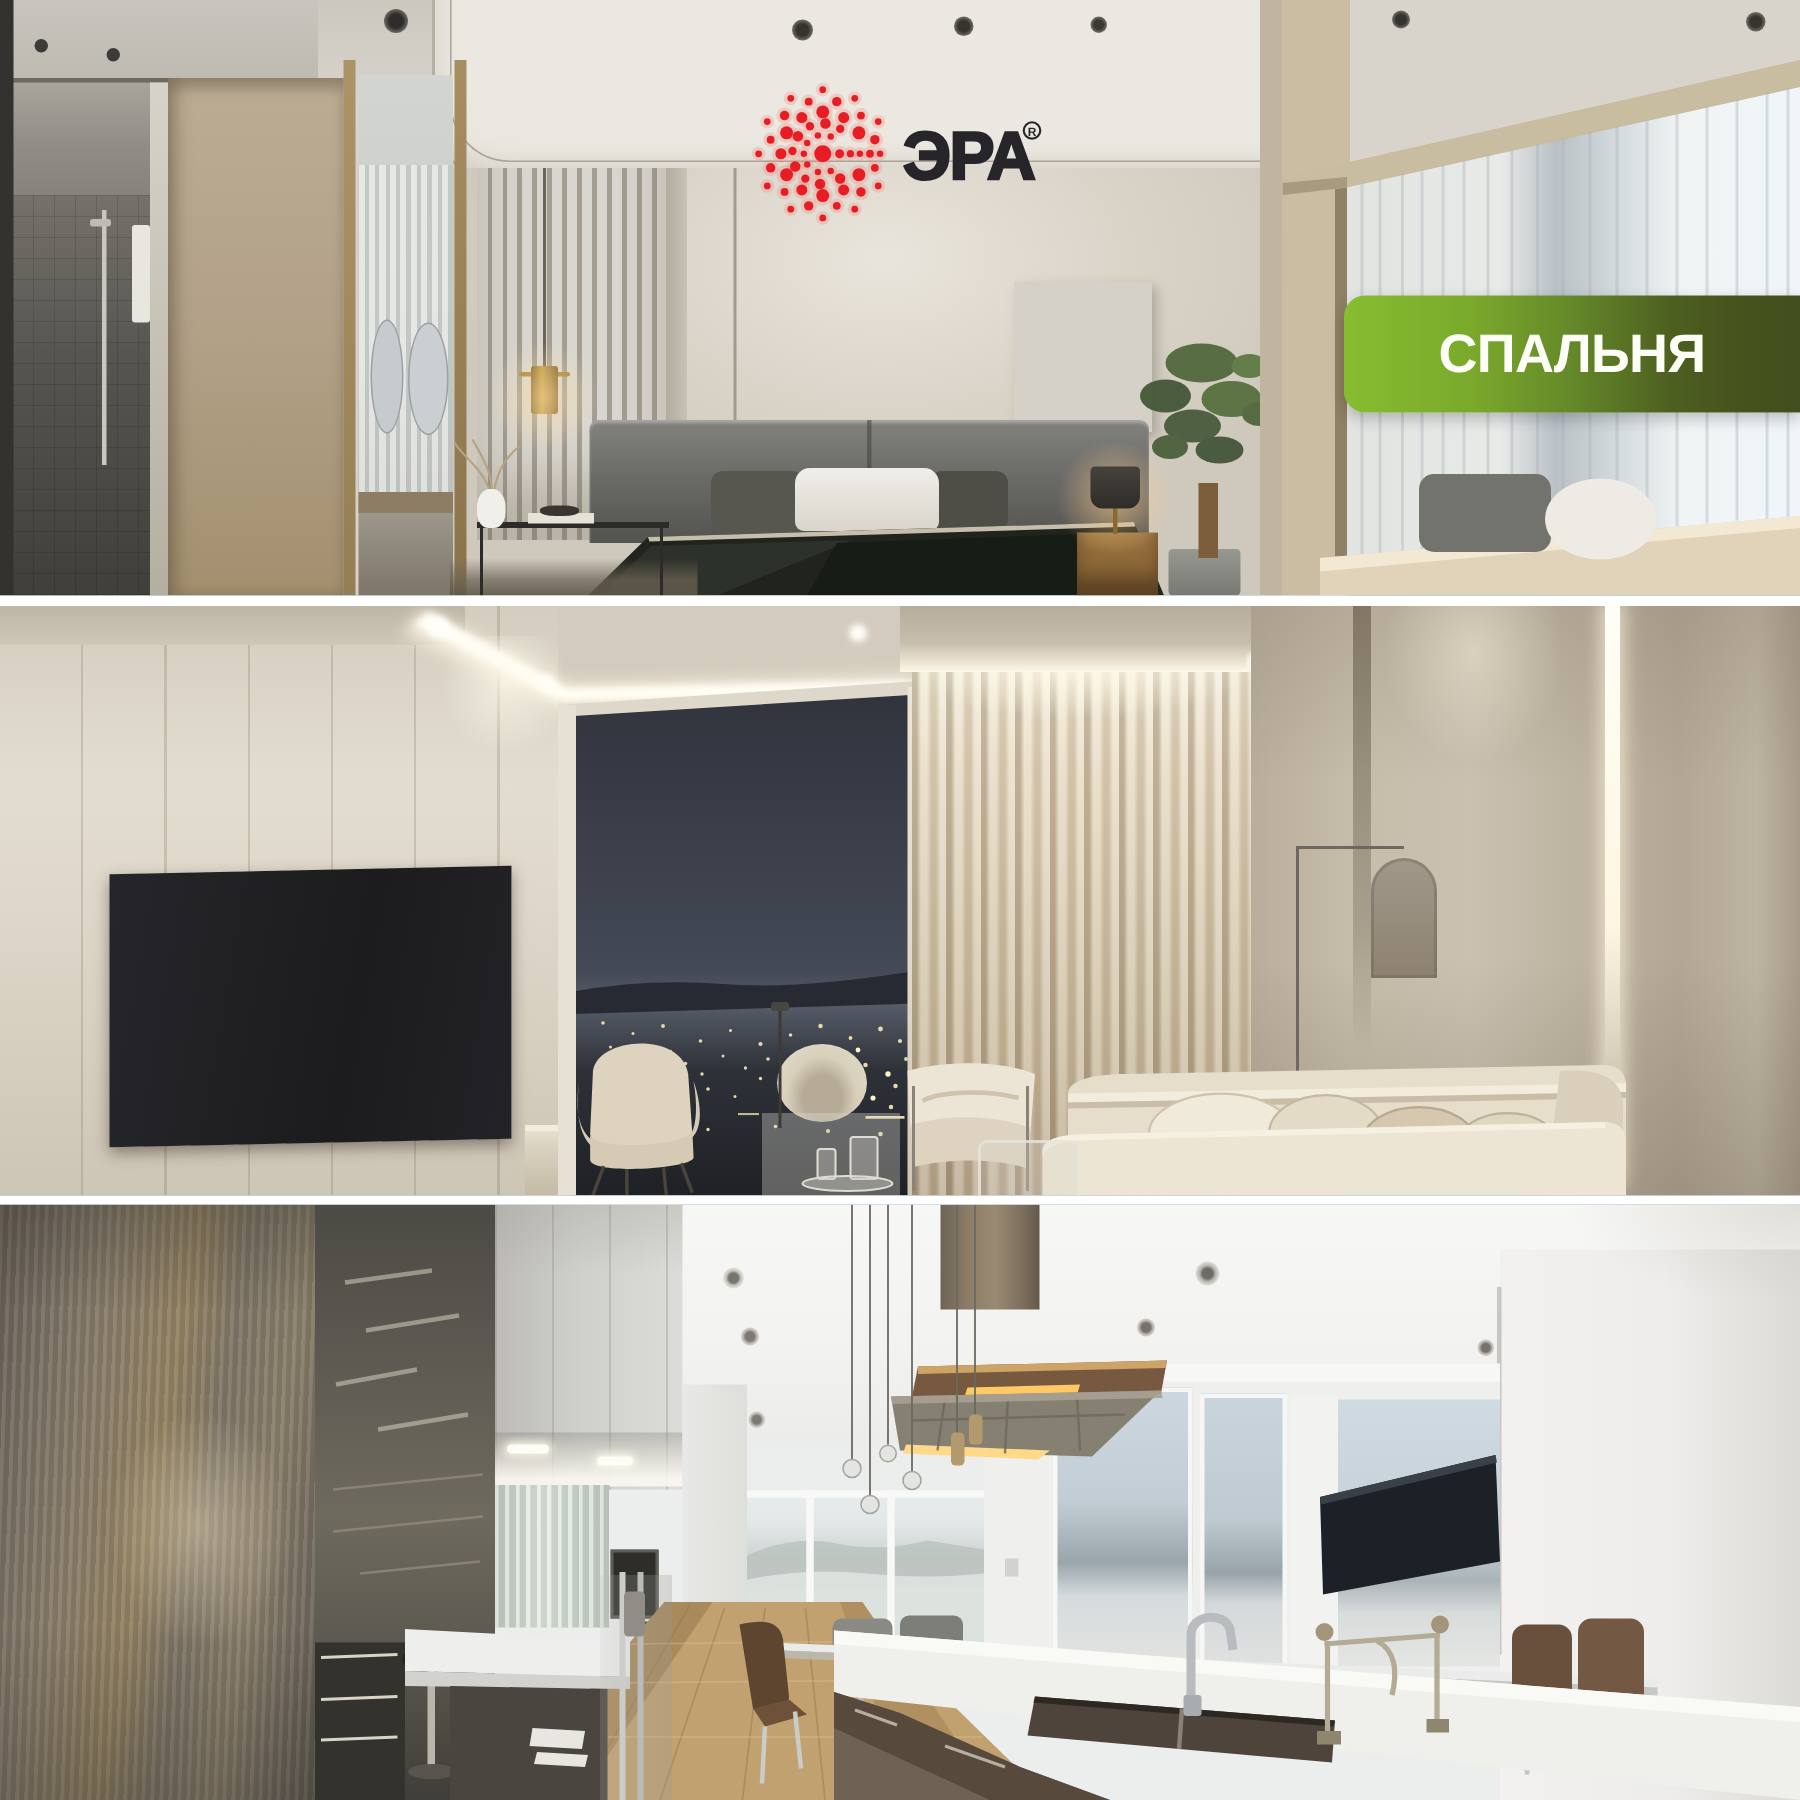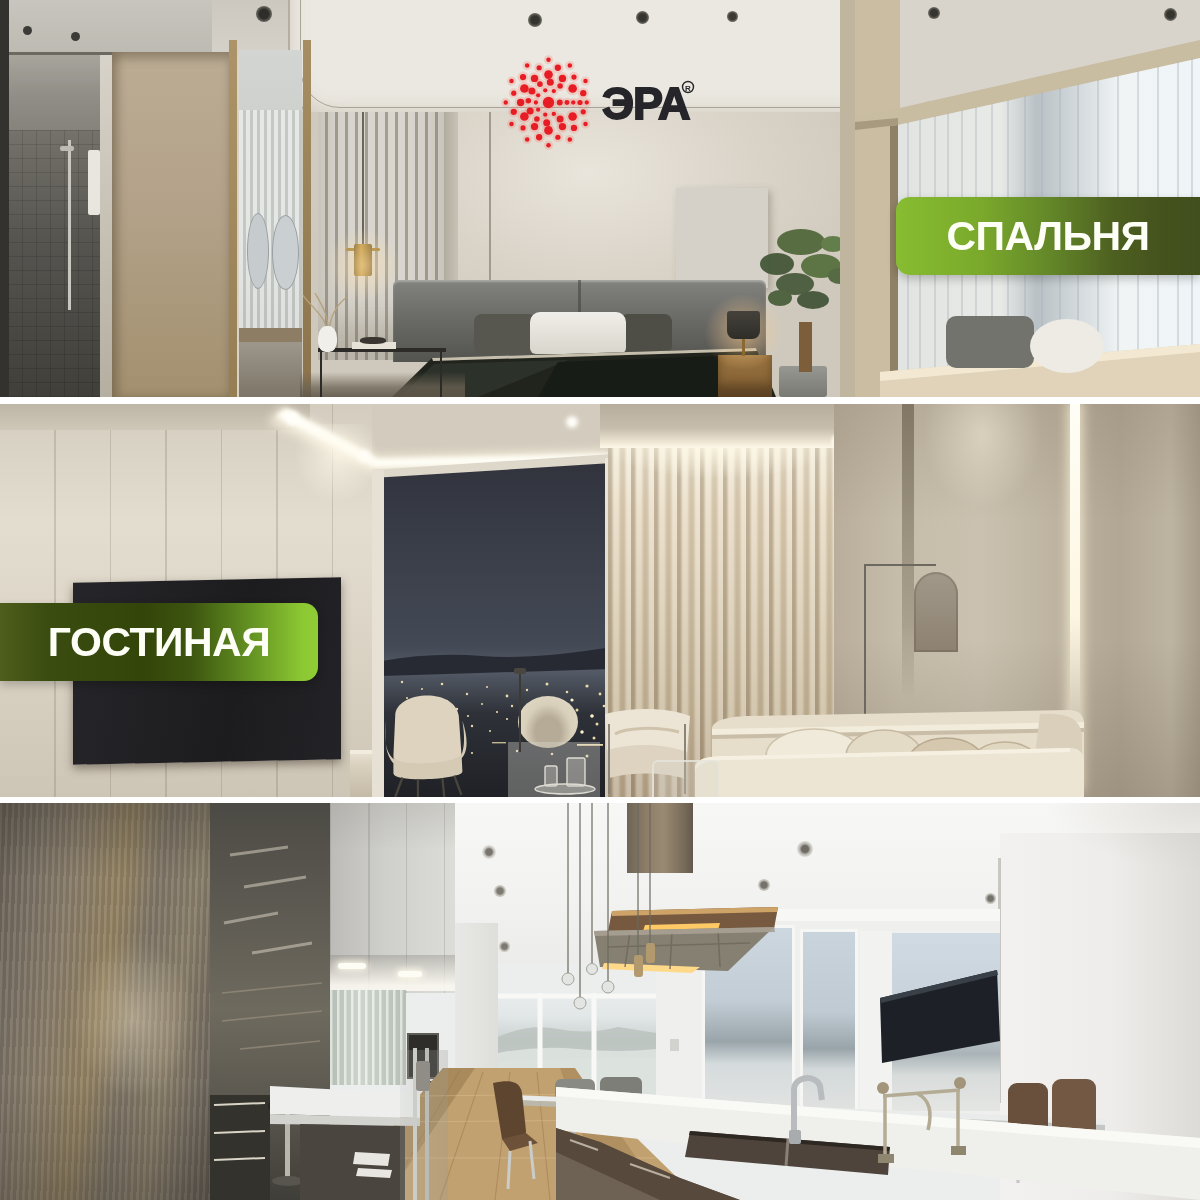--- a/index.html
+++ b/index.html
@@ -1,21 +1,21 @@
 <!DOCTYPE html>
 <html><head>
 <meta charset="utf-8">
 <style>
   html,body{margin:0;padding:0;background:#fff;}
   #page{position:relative;width:1200px;height:1200px;overflow:hidden;background:#0369a1;
         font-family:"Liberation Sans", sans-serif;}
   .abs{position:absolute;}
   .sec{position:absolute;left:0;width:1200px;overflow:hidden;}
   .label{position:absolute;display:flex;align-items:center;justify-content:center;
-         color:#fdfef6;font-weight:bold;font-size:41px;letter-spacing:-0.5px;
+         color:#fdfef6;font-weight:bold;font-size:36px;letter-spacing:-0.5px;
          box-shadow:0 4px 10px rgba(0,0,0,0.22);transform:translateZ(0);}
 </style>
 </head>
 <body>
 <div id="page">
 
 <div class="sec" id="s1" style="top:0;height:397px;background:#d8d2c6;">
 
   <div class="abs" style="left:0;top:0;width:1200px;height:135px;background:linear-gradient(180deg,#ccc7bf 0%,#dad5cc 55%,#d6d1c7 100%);"></div>
 
@@ -718,15 +718,14 @@
     <circle cx="190" cy="45" r="6" fill="#a3957a"></circle>
     <rect x="108" y="116" width="16" height="9" fill="#8f8670"></rect>
     <rect x="181" y="108" width="15" height="9" fill="#8f8670"></rect>
   </svg>
 </div>
 
 <div class="abs" style="left:0;top:397px;width:1200px;height:7px;background:#fff;"></div>
 <div class="abs" style="left:0;top:797px;width:1200px;height:6px;background:#fff;"></div>
 
 <div class="label" style="left:896px;top:197px;width:304px;height:78px;border-radius:14px 0 0 14px;background:linear-gradient(90deg,#87bd31 0%,#7aa92b 28%,#648829 50%,#4d5f20 72%,#44521d 88%,#414f1e 100%);">СПАЛЬНЯ</div>
-<div class="label" style="left:0;top:603px;width:318px;height:78px;border-radius:0 14px 14px 0;background:linear-gradient(90deg,#4e5e1c 0%,#3a4c10 15%,#334509 45%,#3d5510 60%,#669623 80%,#8cc832 95%,#90cc36 100%);">ГОСТИНАЯ</div>
 
 </div>
 
 </body></html>

